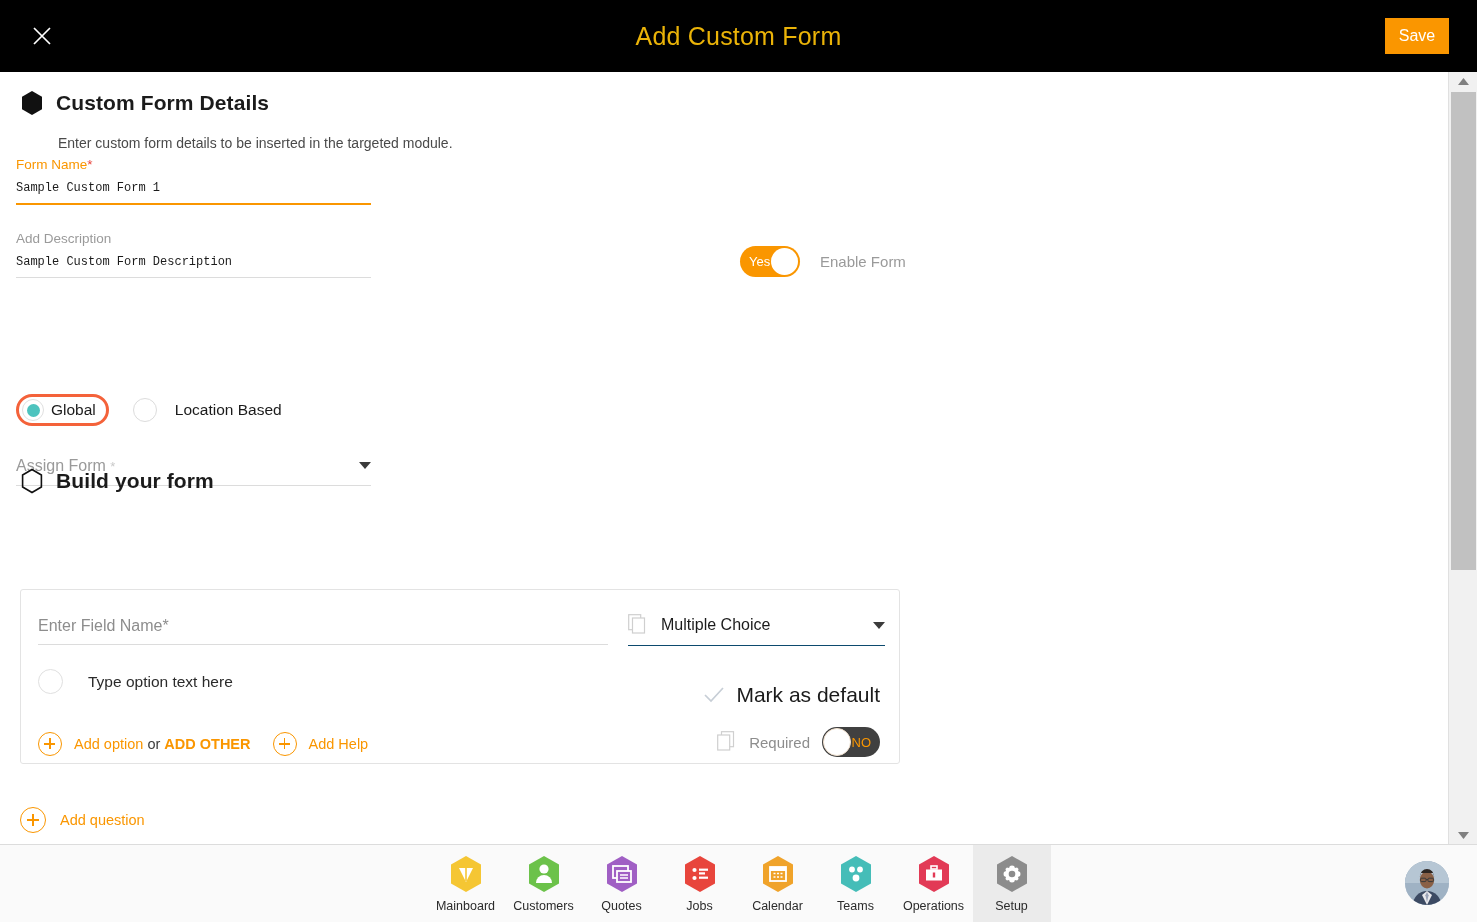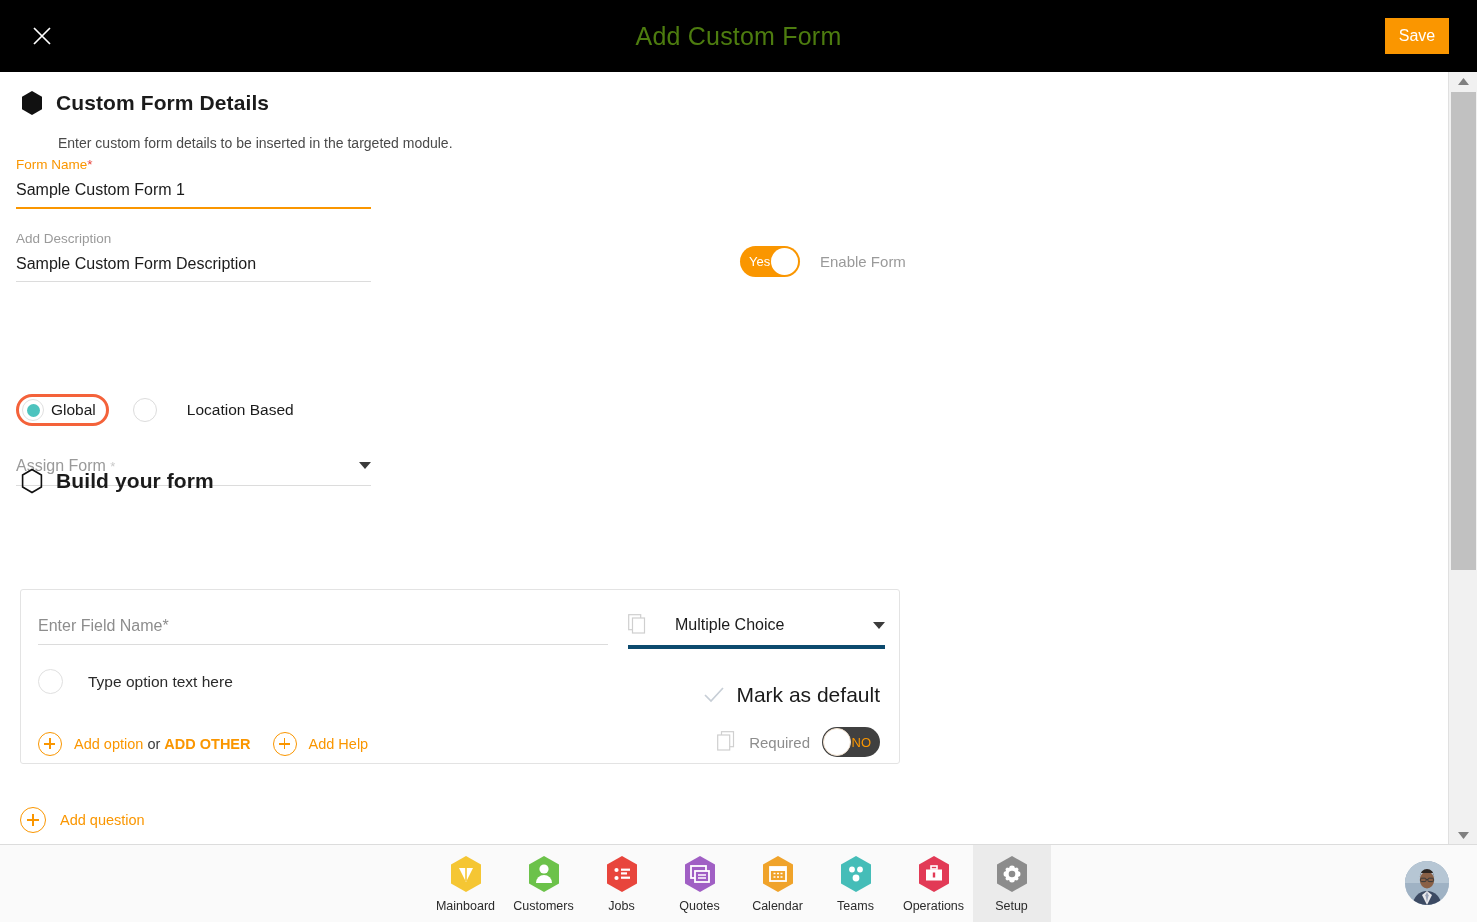--- a/index.html
+++ b/index.html
@@ -17,21 +17,21 @@
     background: #000000;
   }
   .close-btn {
     position: absolute; left: 24px; top: 18px; width: 36px; height: 36px;
     display: flex; align-items: center; justify-content: center; cursor: pointer;
   }
   .close-btn svg { display: block; }
   .title-text {
     position: absolute; left: 0; top: 0; width: 1477px; height: 72px;
     display: flex; align-items: center; justify-content: center;
-    color: #4d7c0f; font-size: 25px; font-weight: 400; letter-spacing: .2px;
+    color: #eab308; font-size: 25px; font-weight: 400; letter-spacing: .2px;
   }
   .save-btn {
     position: absolute; right: 28px; top: 18px;
     width: 64px; height: 36px; background: #FA9600; color: #ffffff;
     border: none; font-size: 16px; font-family: "Liberation Sans", sans-serif;
     cursor: pointer; display: flex; align-items: center; justify-content: center;
   }
 
   
   .content {
@@ -43,23 +43,23 @@
   .hexagon { width: 24px; height: 26px; display: block; }
   .sec-title { font-size: 21px; font-weight: bold; color: #1b1b1b; letter-spacing: .1px; }
   .sec-sub { font-size: 14px; color: #4a4a4a; margin-left: 58px; margin-top: 8px; }
 
   .field { position: absolute; width: 355px; }
   .field-label { font-size: 13.5px; line-height: 16px; }
   .label-req { color: #FA9600; }
   .label-req .star { color: #e8453c; }
   .label-muted { color: #9a9a9a; }
   .field-value {
-    font-size: 16px; color: #1b1b1b; padding-top: 8px; padding-bottom: 8px;
+    font-size: 12px; color: #1b1b1b; padding-top: 8px; padding-bottom: 8px;
     background: transparent; border: none; outline: none; width: 100%;
-    font-family: Liberation Sans, sans-serif;
+    font-family: Liberation Mono, monospace;
   }
   .underline-active { border-bottom: 2px solid #FA9600; }
   .underline-plain { border-bottom: 1px solid #dcdcdc; }
 
   
   .toggle-yes {
     position: absolute; left: 740px; top: 174px;
     width: 60px; height: 31px; border-radius: 16px; background: #FA9600;
     display: flex; align-items: center; cursor: pointer;
   }
@@ -82,21 +82,21 @@
     border: 3px solid #F4623A; border-radius: 16px;
     padding: 2px 10px 2px 3px; cursor: pointer;
   }
   .radio-dot-outer {
     width: 22px; height: 22px; border-radius: 50%;
     background: #ffffff; border: 1px solid #e0e0e0;
     display: flex; align-items: center; justify-content: center;
   }
   .radio-dot-inner { width: 13px; height: 13px; border-radius: 50%; background: #4DC3BE; }
   .radio-label { font-size: 15.5px; color: #1b1b1b; }
-  .radio-plain { display: flex; align-items: center; gap: 30px; margin-left: 24px; cursor: pointer; }
+  .radio-plain { display: flex; align-items: center; gap: 18px; margin-left: 24px; cursor: pointer; }
   .radio-empty {
     width: 24px; height: 24px; border-radius: 50%;
     background: #ffffff; border: 1.5px solid #dcdcdc;
   }
 
   
   .assign { position: absolute; left: 16px; top: 385px; width: 355px; cursor: pointer; }
   .assign-inner {
     display: flex; align-items: flex-end; justify-content: space-between;
     padding-bottom: 10px; border-bottom: 1px solid #dcdcdc;
@@ -115,22 +115,22 @@
     background: #ffffff; border: 1px solid #e3e3e3; border-radius: 3px;
   }
   .fieldname-wrap {
     position: absolute; left: 17px; top: 27px; width: 570px;
     padding-bottom: 9px; border-bottom: 1px solid #dcdcdc;
   }
   .fieldname-ph { font-size: 16px; color: #8d8d8d; }
   .fieldname-ph .star { color: #8d8d8d; }
   .qtype {
     position: absolute; left: 607px; top: 24px; width: 257px;
-    padding-bottom: 9px; border-bottom: 4px solid #0c4a6e;
-    display: flex; align-items: center; cursor: pointer; gap: 14px;
+    padding-bottom: 9px; border-bottom: 1px solid #0c4a6e;
+    display: flex; align-items: center; cursor: pointer;
   }
   .qtype-label { font-size: 16px; color: #1b1b1b; margin-left: 13px; flex: 1; }
   .copy-icon { width: 20px; height: 22px; display: block; }
 
   .option-row { position: absolute; left: 17px; top: 79px; display: flex; align-items: center; }
   .option-circle {
     width: 25px; height: 25px; border-radius: 50%;
     background: #fff; border: 1.5px solid #e0e0e0;
   }
   .option-text { font-size: 15.5px; color: #2b2b2b; margin-left: 25px; }
@@ -388,41 +388,41 @@
             <circle cx="18" cy="15" r="4.6" fill="#ffffff"></circle>
             <path d="M10 29 a8 8 0 0 1 16 0 Z" fill="#ffffff"></path>
           </svg>
         </span>
         <span class="nlabel">Customers</span>
       </div>
 
       <div class="navitem">
         <span class="hex-icon">
           <svg width="36" height="40" viewBox="0 0 36 40">
+            <polygon points="18,2 33,10.5 33,29.5 18,38 3,29.5 3,10.5" fill="#A05FC4"></polygon>
+            <rect x="9" y="12" width="15" height="12" fill="none" stroke="#ffffff" stroke-width="1.8"></rect>
+            <rect x="13" y="17" width="14" height="11" fill="#A05FC4" stroke="#ffffff" stroke-width="1.8"></rect>
+            <path d="M16 21 h8 M16 24 h8" stroke="#ffffff" stroke-width="1.4"></path>
+          </svg>
+        </span>
+        <span class="nlabel">Quotes</span>
+      </div>
+
+      <div class="navitem">
+        <span class="hex-icon">
+          <svg width="36" height="40" viewBox="0 0 36 40">
             <polygon points="18,2 33,10.5 33,29.5 18,38 3,29.5 3,10.5" fill="#E8453C"></polygon>
             <circle cx="12.5" cy="16" r="2.1" fill="#ffffff"></circle>
             <circle cx="12.5" cy="24" r="2.1" fill="#ffffff"></circle>
             <rect x="17" y="14.6" width="9" height="2.2" fill="#ffffff"></rect>
             <rect x="17" y="18.3" width="6" height="2.2" fill="#ffffff"></rect>
             <rect x="17" y="22.6" width="9" height="2.2" fill="#ffffff"></rect>
           </svg>
         </span>
         <span class="nlabel">Jobs</span>
-      </div>
-
-      <div class="navitem">
-        <span class="hex-icon">
-          <svg width="36" height="40" viewBox="0 0 36 40">
-            <polygon points="18,2 33,10.5 33,29.5 18,38 3,29.5 3,10.5" fill="#A05FC4"></polygon>
-            <rect x="9" y="12" width="15" height="12" fill="none" stroke="#ffffff" stroke-width="1.8"></rect>
-            <rect x="13" y="17" width="14" height="11" fill="#A05FC4" stroke="#ffffff" stroke-width="1.8"></rect>
-            <path d="M16 21 h8 M16 24 h8" stroke="#ffffff" stroke-width="1.4"></path>
-          </svg>
-        </span>
-        <span class="nlabel">Quotes</span>
       </div>
 
       <div class="navitem">
         <span class="hex-icon">
           <svg width="36" height="40" viewBox="0 0 36 40">
             <polygon points="18,2 33,10.5 33,29.5 18,38 3,29.5 3,10.5" fill="#F0A32A"></polygon>
             <rect x="10" y="13" width="16" height="14" fill="none" stroke="#ffffff" stroke-width="1.8"></rect>
             <rect x="10" y="13" width="16" height="4" fill="#ffffff"></rect>
             <path d="M13.5 19.5 h2 M17 19.5 h2 M20.5 19.5 h2 M13.5 23 h2 M17 23 h2 M20.5 23 h2" stroke="#ffffff" stroke-width="1.6"></path>
           </svg>

